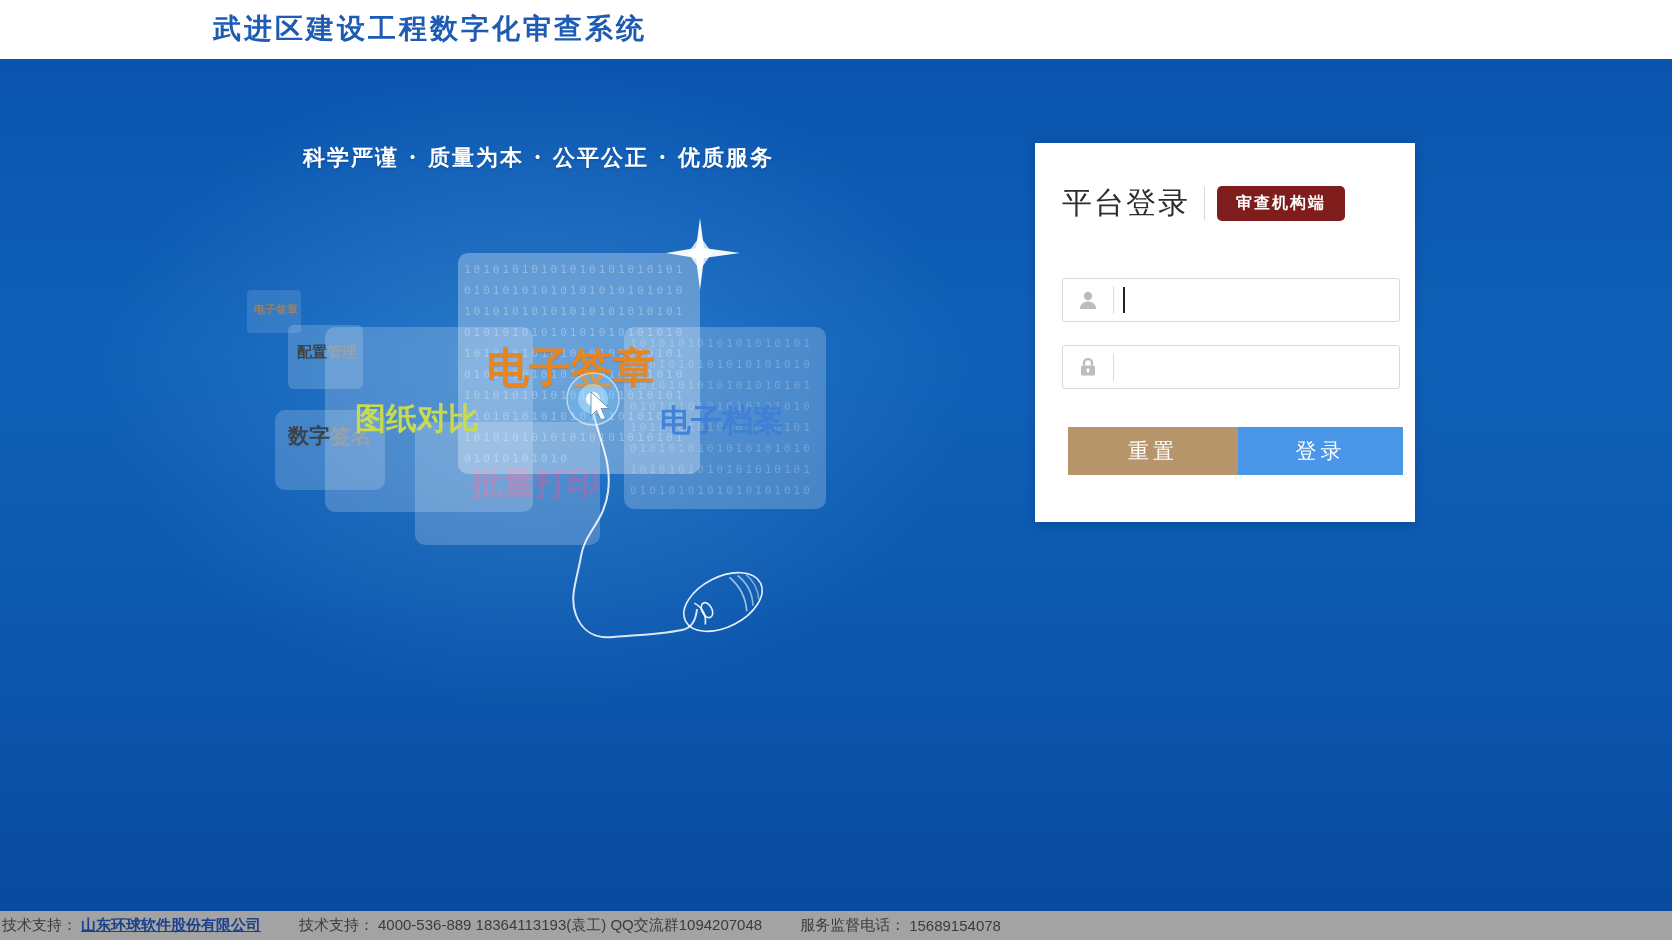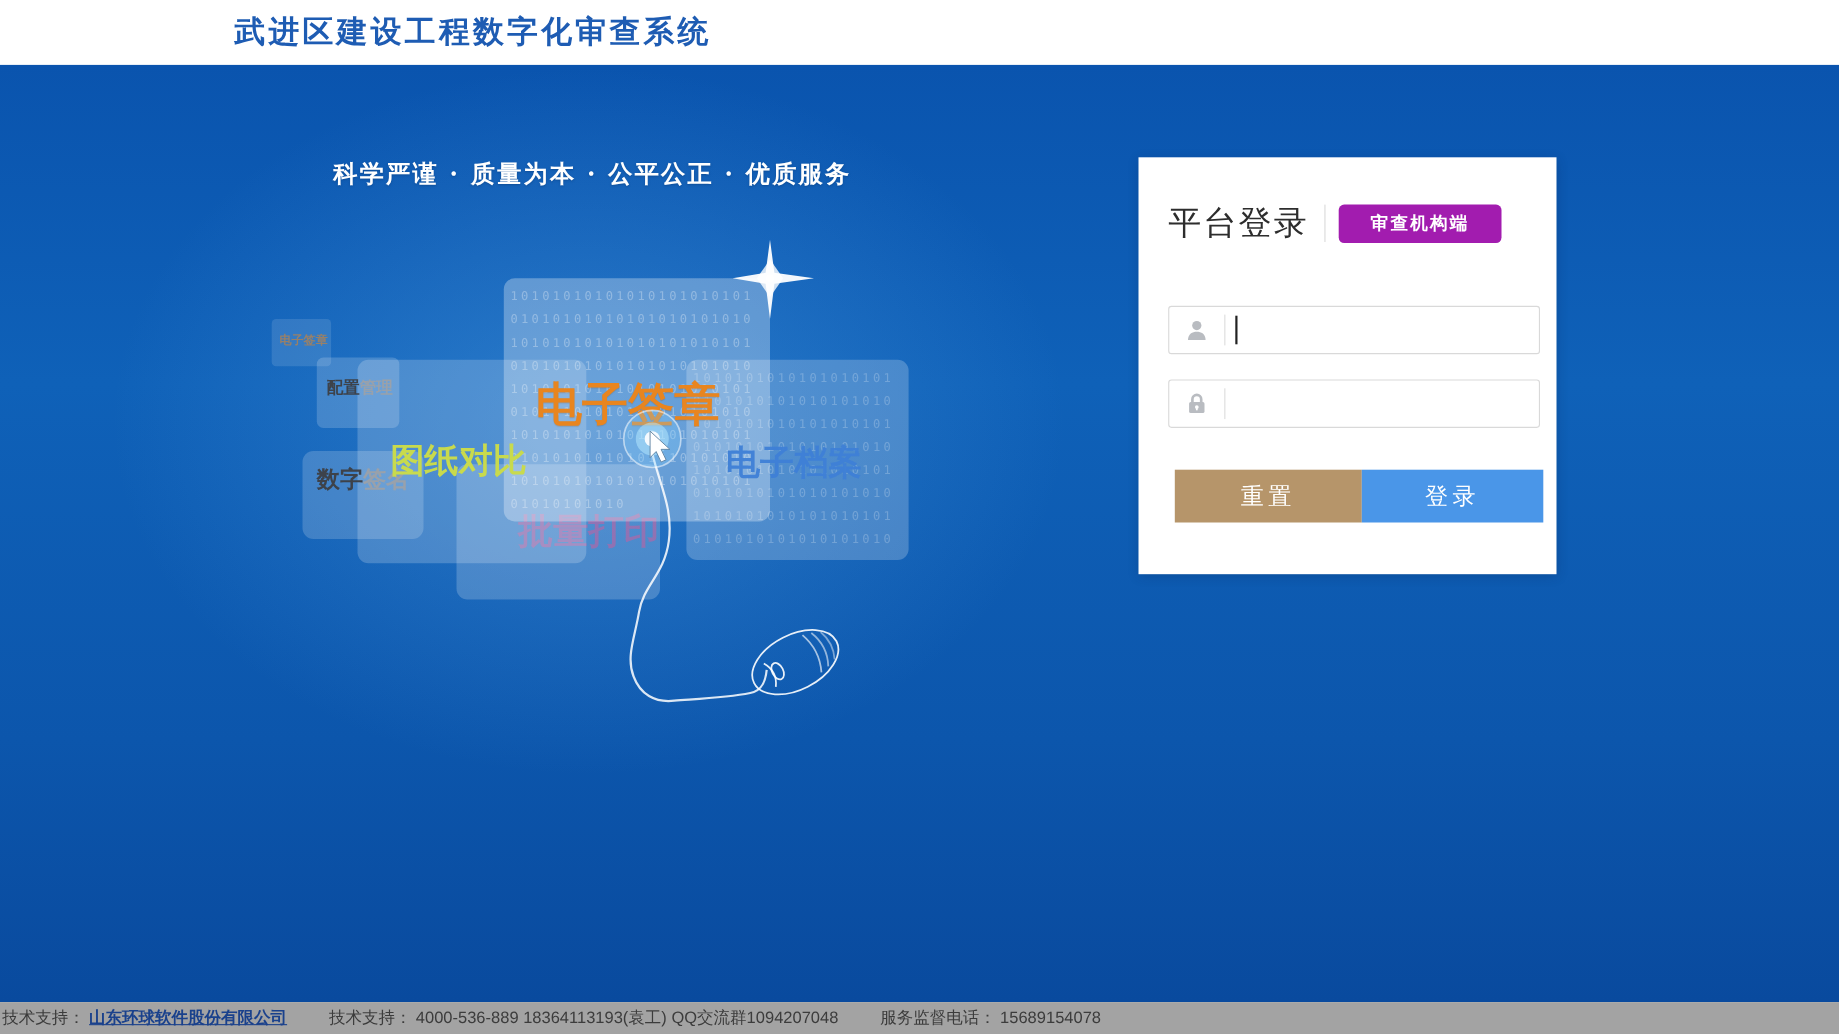--- a/index.html
+++ b/index.html
@@ -64,22 +64,22 @@
 
   
   .login-card {
     position:absolute; left:1035px; top:84px; width:380px; height:379px;
     background:#ffffff; box-shadow:0 2px 10px rgba(0,30,70,.25);
   }
   .login-head { position:absolute; left:27px; top:42px; height:36px; display:flex; align-items:center; }
   .login-title { font-size:30px; color:#2d2d2d; letter-spacing:2px; }
   .head-divider { width:1px; height:34px; background:#d9d9d9; margin:0 12px 0 14px; }
   .role-badge {
-    background:#a21caf; color:#ffffff; font-size:16px; font-weight:bold;
-    padding:7px 29px; border-radius:5px; letter-spacing:2px; cursor:pointer;
+    background:#7f1d1d; color:#ffffff; font-size:16px; font-weight:bold;
+    padding:7px 19px; border-radius:5px; letter-spacing:2px; cursor:pointer;
   }
   .field {
     position:absolute; left:27px; width:338px; height:44px;
     border:1px solid #d9d9d9; border-radius:3px; background:#fff; display:flex; align-items:center;
   }
   .field.username { top:135px; }
   .field.password { top:202px; }
   .ficon { width:50px; display:flex; justify-content:center; align-items:center; }
   .fsep { width:1px; height:28px; background:#dcdcdc; }
   .caret { width:2px; height:26px; background:#222; margin-left:9px; animation:blink 1s step-end infinite; }

